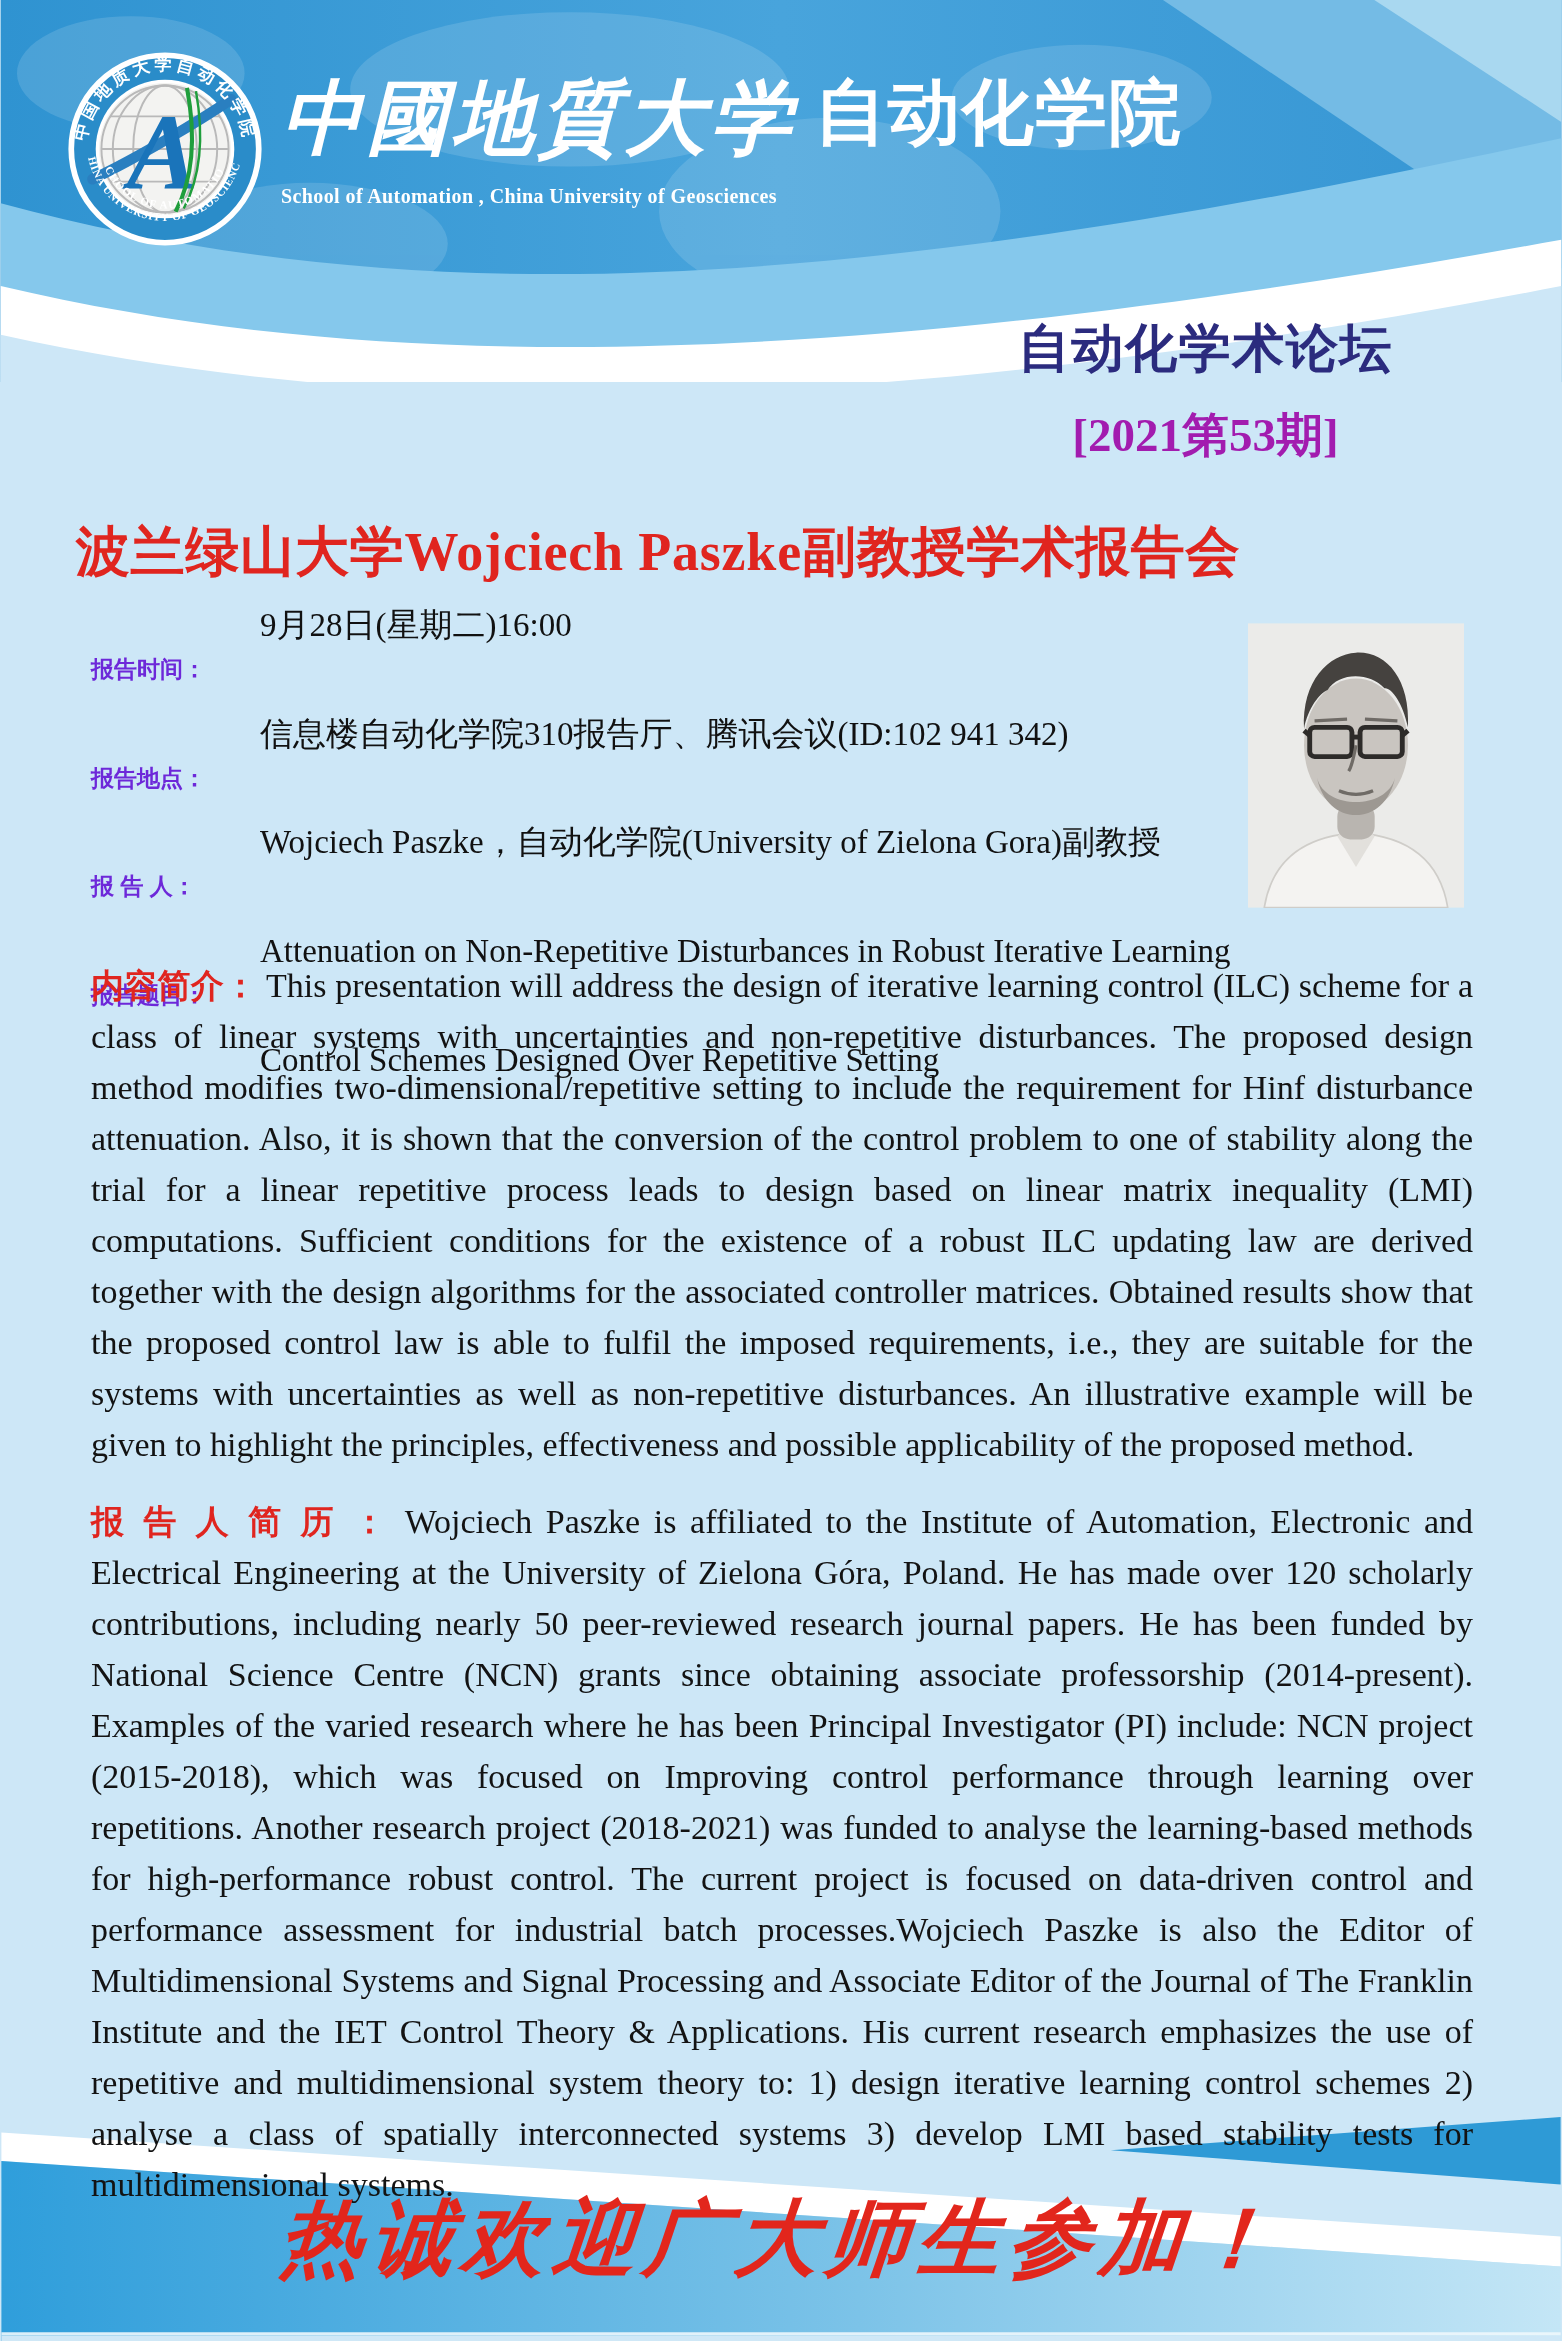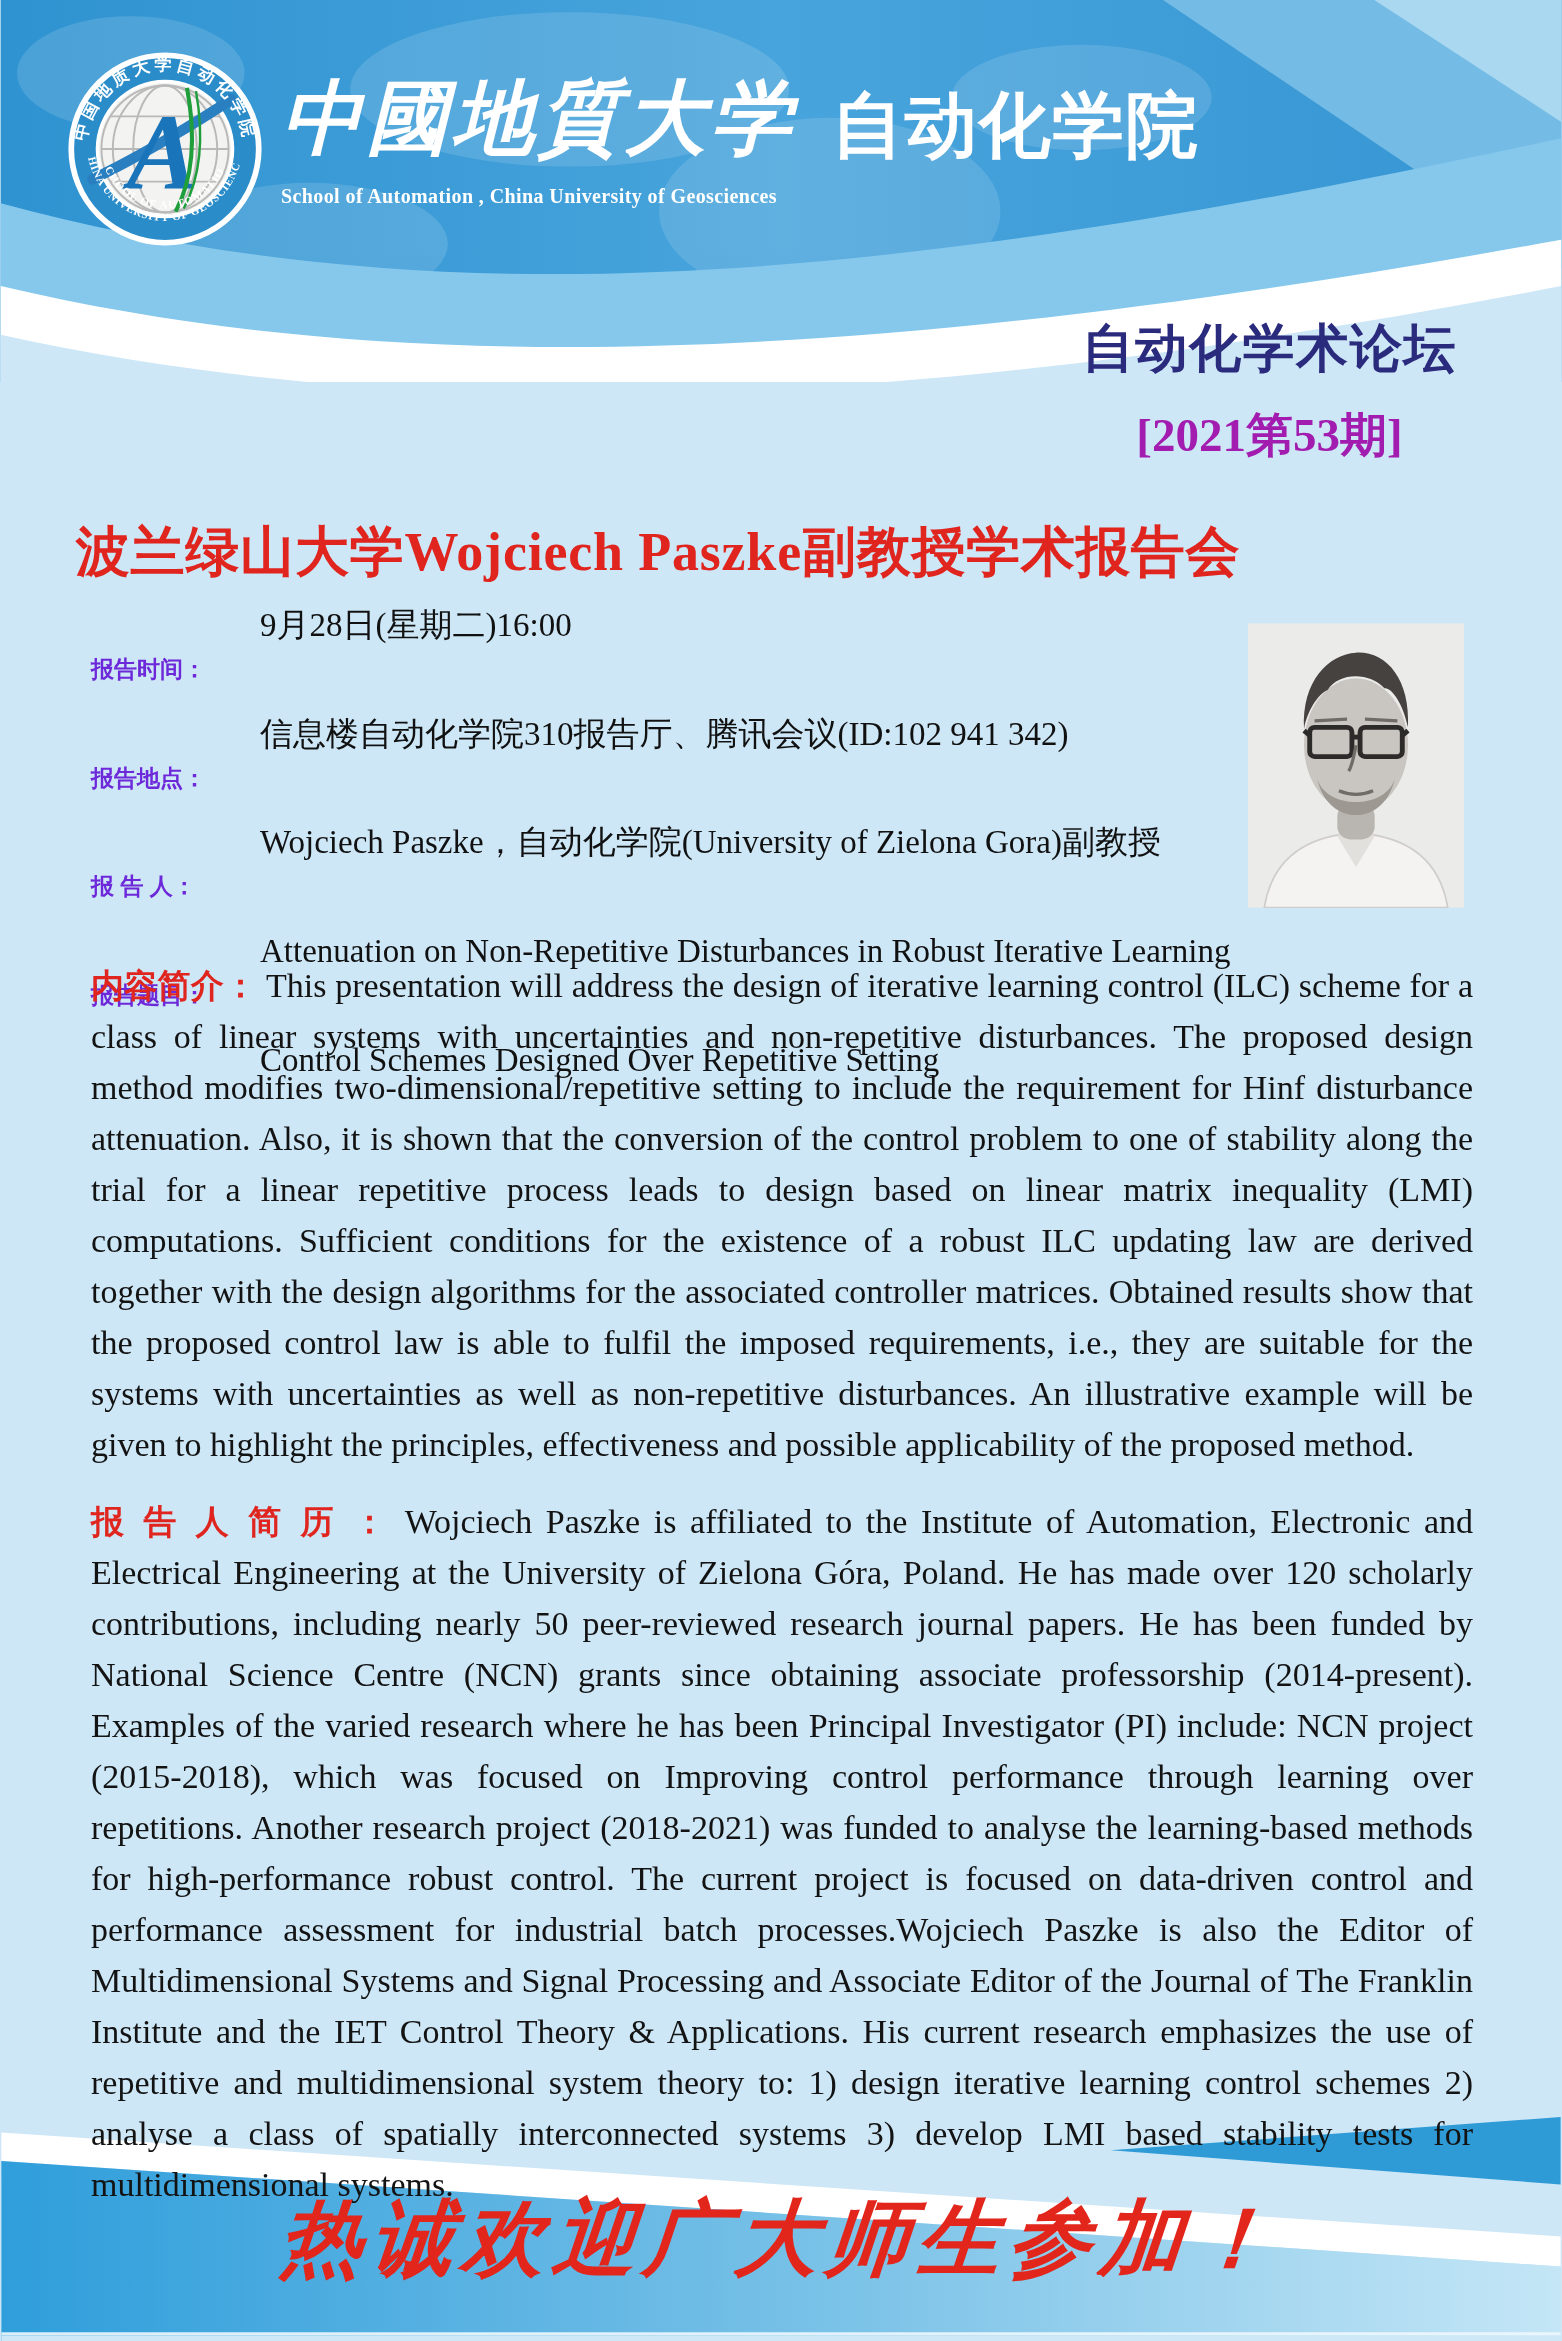--- a/index.html
+++ b/index.html
@@ -4,25 +4,25 @@
 <style>
   html,body{margin:0;padding:0;background:#9bb7c9;}
   .poster{
     position:relative;width:1562px;height:2342px;overflow:hidden;
     background:#cde7f7;font-family:"Liberation Serif",serif;
   }
   svg{display:block;}
   .hdr-svg{position:absolute;left:0;top:0;z-index:1;}
   .logo-svg{position:absolute;left:68px;top:52px;z-index:3;}
   .brand{position:absolute;left:281px;top:65px;z-index:3;color:#fff;}
-  .brand-line{display:flex;align-items:flex-end;gap:35px;white-space:nowrap;}
+  .brand-line{display:flex;align-items:flex-start;gap:18px;white-space:nowrap;}
   .brand-cal{font-family:"Liberation Serif",serif;font-style:italic;font-weight:700;font-size:81px;letter-spacing:4.9px;}
   .brand-block{font-family:Liberation Serif, serif;font-weight:900;font-size:72px;letter-spacing:1.6px;}
   .brand-en{margin-top:11.4px;font-family:"Liberation Serif",serif;font-weight:700;font-size:20px;letter-spacing:0.4px;}
-  .forum{position:absolute;left:1074px;top:314px;width:391px;z-index:2;text-align:center;}
+  .forum{position:absolute;left:1010px;top:314px;width:391px;z-index:2;text-align:center;}
   .forum-title{font-family:"Liberation Sans",sans-serif;font-weight:900;font-size:52px;letter-spacing:1.6px;color:#2b2b7e;}
   .forum-issue{margin-top:19.5px;font-family:"Liberation Serif",serif;font-weight:700;font-size:47px;color:#a21caf;}
   .main-title{position:absolute;left:0;top:480px;width:1316px;z-index:2;text-align:center;
     font-family:"Liberation Serif",serif;font-weight:700;font-size:54px;color:#e0251f;letter-spacing:0.8px;}
   .info{position:absolute;left:91px;top:602px;z-index:2;}
   .info-row{margin-bottom:18.7px;font-size:33px;line-height:46px;color:#111;white-space:nowrap;}
   .info-lbl{display:inline-block;width:169px;color:#6d28d9;font-family:"Liberation Sans",sans-serif;font-weight:700;font-size:23px;vertical-align:top;margin-top:44px;}
   .info-val{font-family:"Liberation Serif",serif;}
   .info-cont{margin-left:169px;}
   .photo-svg{position:absolute;left:1248px;top:623px;z-index:2;}

